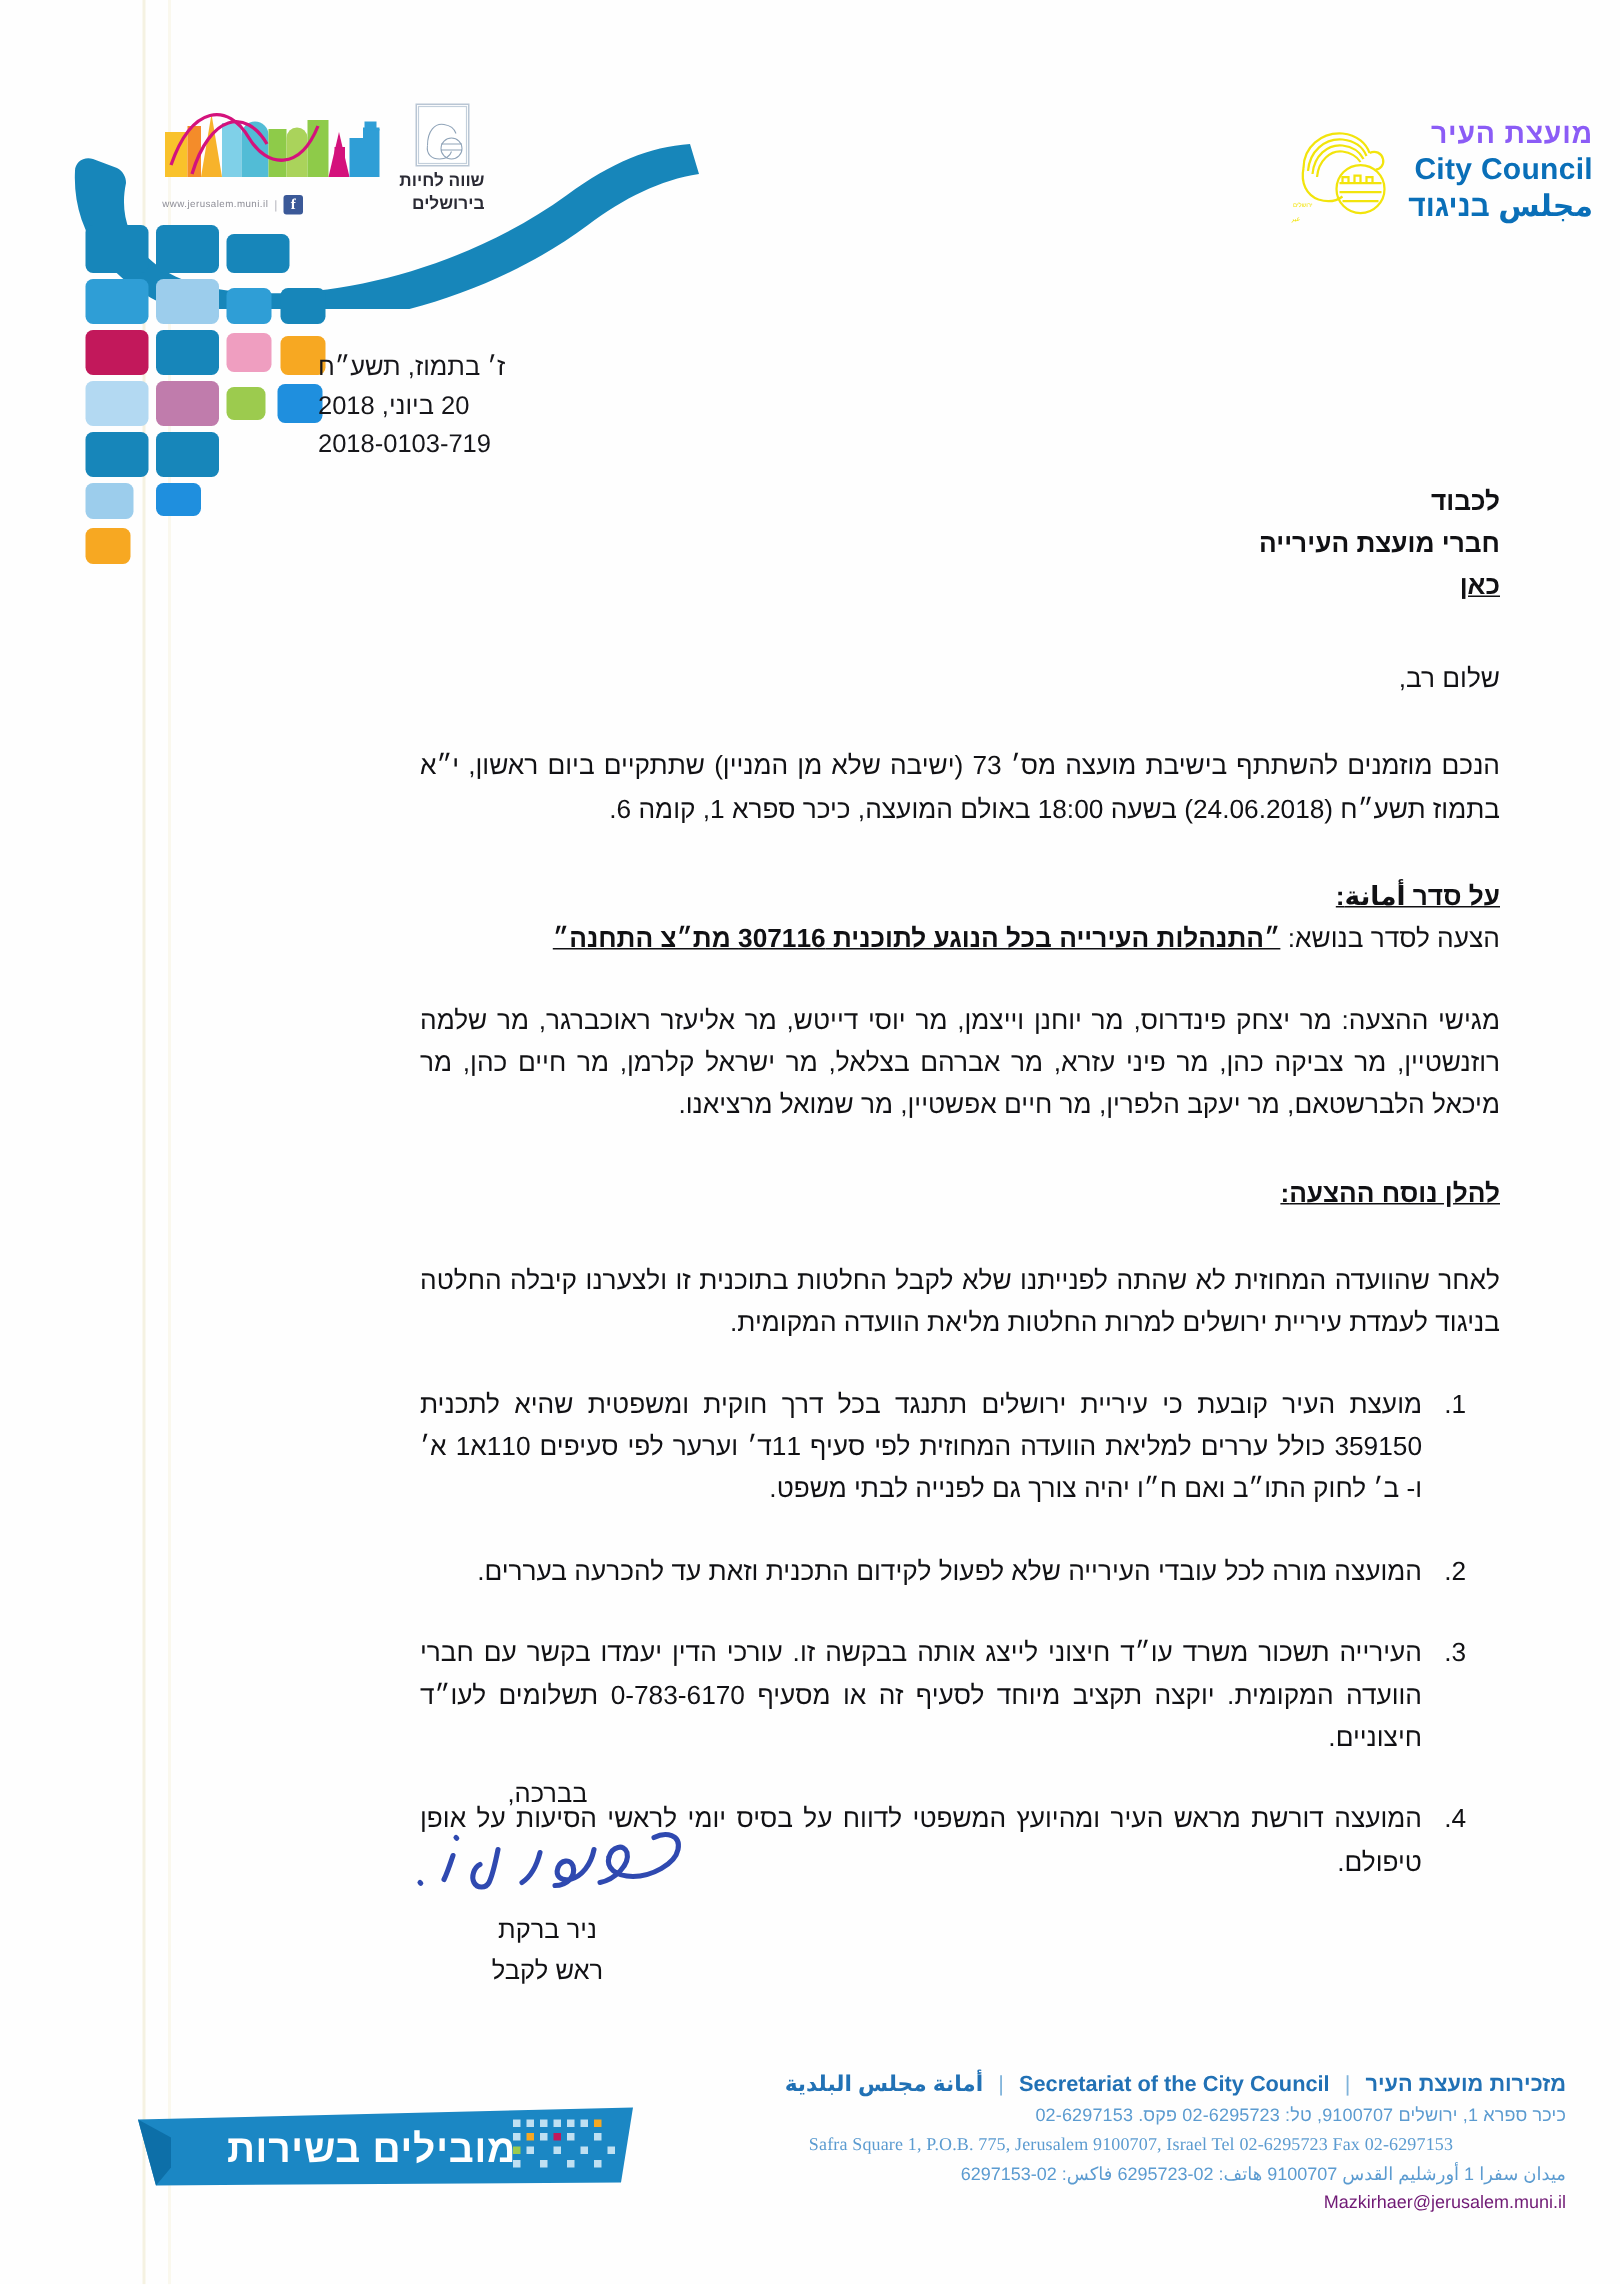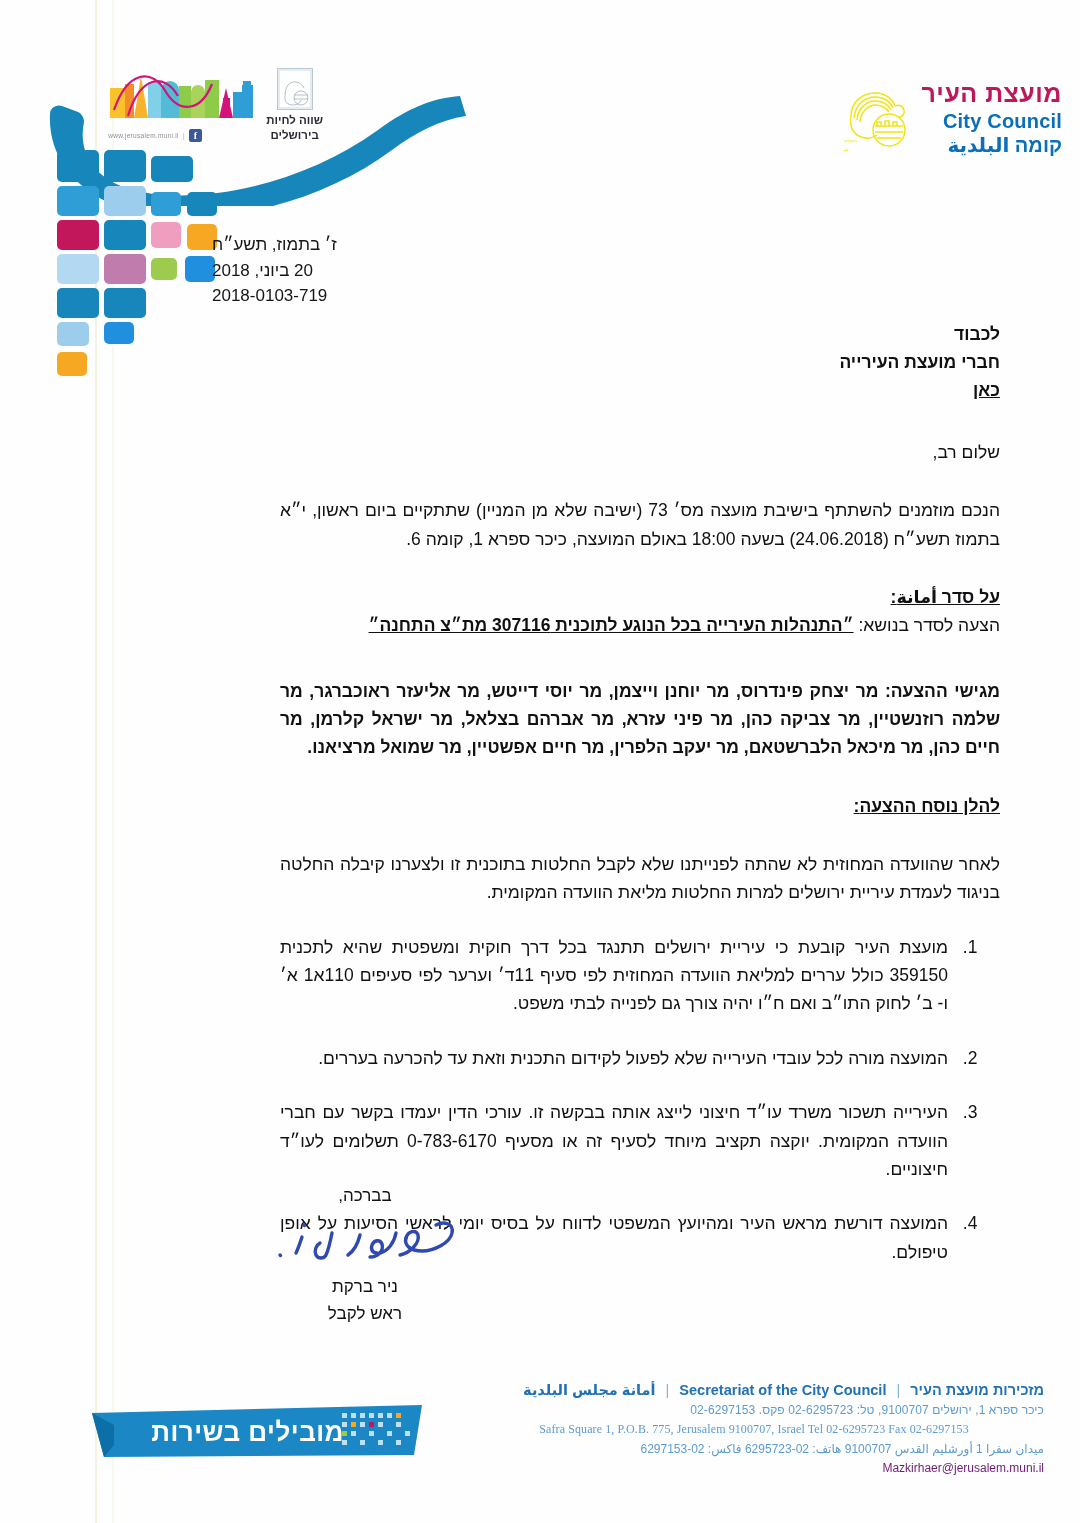--- a/index.html
+++ b/index.html
@@ -37,23 +37,23 @@
     right: 18px;
     display: flex;
     align-items: center;
     gap: 12px;
   }
   .council-words {
     text-align: right;
     line-height: 1.22;
   }
   .council-words .he {
-    font-size: 25px;
-    font-weight: bold;
-    color: #be185d;
+    font-size: 19px;
+    font-weight: bold;
+    color: #8b5cf6;
     letter-spacing: 0.5px;
   }
   .council-words .en {
     font-size: 20px;
     font-weight: bold;
     color: #0a6fb8;
     direction: ltr;
     letter-spacing: 0.2px;
   }
   .council-words .ar {
@@ -88,21 +88,21 @@
     flex: none;
     position: relative;
     background: #fff;
   }
   .brand-seal svg { width: 100%; height: 100%; }
   .brand-tag {
     font-size: 11.5px;
     font-weight: bold;
     color: #2b2b35;
     line-height: 1.25;
-    text-align: center;
+    text-align: right;
     white-space: nowrap;
     margin-top: 3px;
   }
   .skyline { width: 152px; height: 62px; }
   .brand-sub {
     display: flex;
     align-items: center;
     gap: 4px;
     justify-content: flex-end;
     margin-top: 1px;
@@ -186,21 +186,21 @@
     text-decoration: none;
     font-weight: bold;
   }
   .subject {
   }
   .subject .lead { font-weight: normal; }
   .subject .topic {
     font-weight: bold;
     text-decoration: underline;
   }
-  .presenters { margin-top: 37px; text-align: justify; font-weight: bold; }
+  .presenters { margin-top: 26px; text-align: justify; }
 
   ol.resolutions {
     margin: 26px 0 0 0;
     padding: 0 42px 0 0;
     list-style: decimal;
     direction: rtl;
   }
   ol.resolutions li {
     margin-top: 26px;
     text-align: justify;
@@ -288,21 +288,21 @@
 
 <div id="page">
 
   <div class="scan-line a"></div>
   <div class="scan-line b"></div>
 
   <div class="council-mark">
     <div class="council-words">
       <div class="he">מועצת העיר</div>
       <div class="en">City Council</div>
-      <div class="ar">קומה البلدية</div>
+      <div class="ar">مجلس בניגוד</div>
     </div>
     <svg class="lion-emblem" viewBox="0 0 66 72">
       <g fill="none" stroke="#f2e40c" stroke-width="1.5">
         <path d="M8 34 C8 20 20 10 34 11 C44 12 50 18 52 24"></path>
         <path d="M11 36 C12 23 22 14 34 15 C43 16 48 21 50 26"></path>
         <path d="M14 38 C15 26 24 18 34 19 C42 20 46 24 48 28"></path>
         <path d="M17 40 C18 29 26 22 34 23 C41 24 44 27 46 30"></path>
         <path d="M8 34 C6 44 10 52 18 55 C24 57 30 56 34 53"></path>
         <path d="M52 24 C56 22 60 24 61 28 C62 32 59 35 56 35"></path>
         <circle cx="46" cy="48" r="16"></circle>

